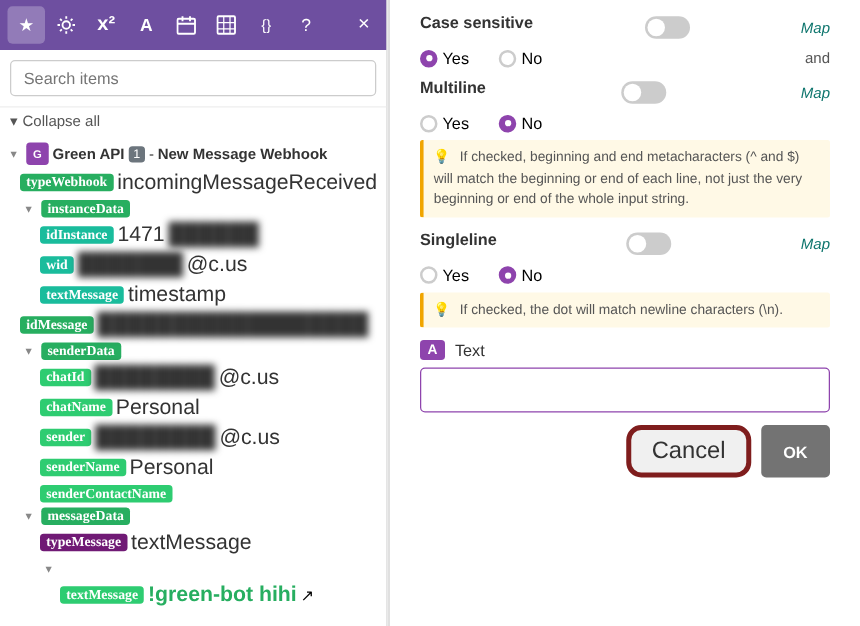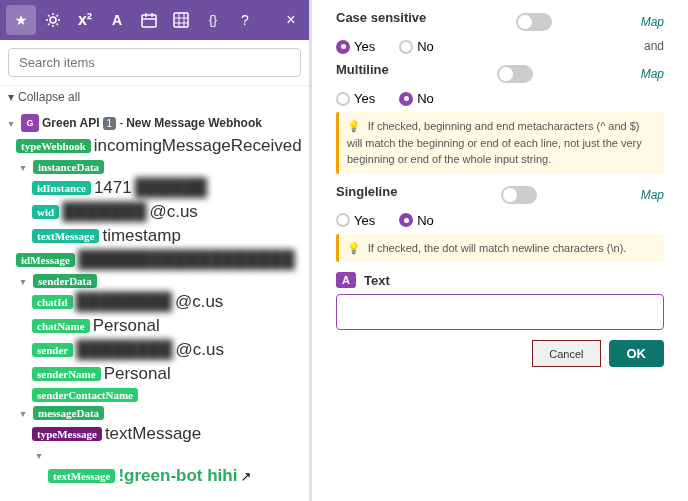--- a/index.html
+++ b/index.html
@@ -304,21 +304,21 @@
       background: #8e44ad;
       color: #fff;
       padding: 2px 6px;
       border-radius: 3px;
       font-size: 11px;
       font-weight: bold;
     }
 
     .text-section-label {
       font-size: 13px;
-      font-weight: 700;
+      font-weight: 400;
       color: #333;
     }
 
     .text-input {
       width: 100%;
       border: 1.5px solid #8e44ad;
       border-radius: 4px;
       padding: 6px 8px;
       font-size: 13px;
       outline: none;
@@ -329,30 +329,30 @@
     .btn-row {
       display: flex;
       justify-content: flex-end;
       gap: 8px;
       margin-top: 10px;
     }
 
     .btn-cancel {
       padding: 6px 16px;
       background: #f0f0f0;
-      border: 1px solid #7f1d1d;
-      border-radius: 0;
-      cursor: pointer;
-      font-size: 11px;
+      border: 4px solid #7f1d1d;
+      border-radius: 12px;
+      cursor: pointer;
+      font-size: 19px;
       color: #333;
     }
 
     .btn-ok {
       padding: 6px 18px;
-      background: #0f766e;
+      background: #737373;
       border: none;
       border-radius: 4px;
       cursor: pointer;
       font-size: 13px;
       color: #fff;
       font-weight: 600;
     }
 
     .and-label {
       font-size: 12px;

